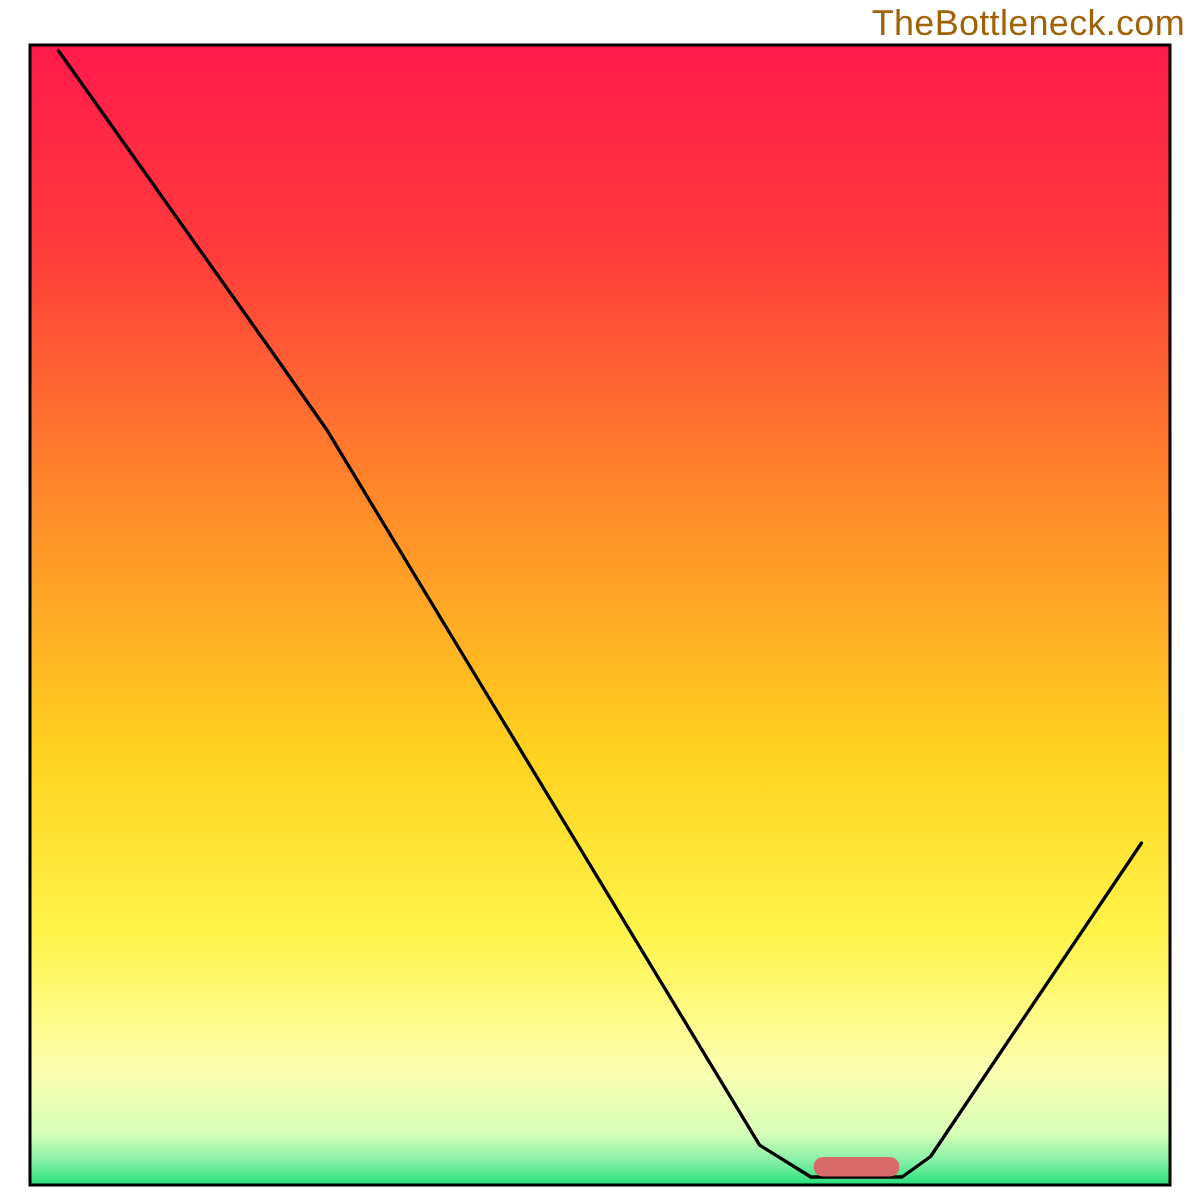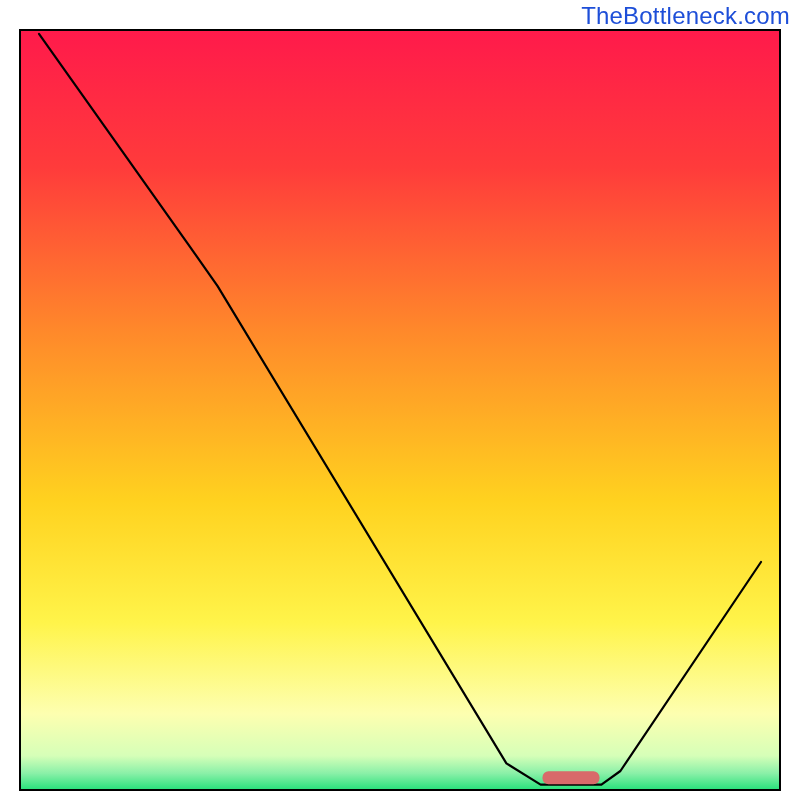--- a/index.html
+++ b/index.html
@@ -14,21 +14,21 @@
     position: relative;
     width: 800px;
     height: 800px;
   }
   .watermark {
     position: absolute;
     top: 2px;
     right: 10px;
     font-size: 24px;
     font-weight: 500;
-    color: #1d4ed8;
+    color: #a16207;
     letter-spacing: 0.2px;
   }
   svg {
     display: block;
   }
 </style>
 </head>
 <body>
 
 <div class="chart-container">

